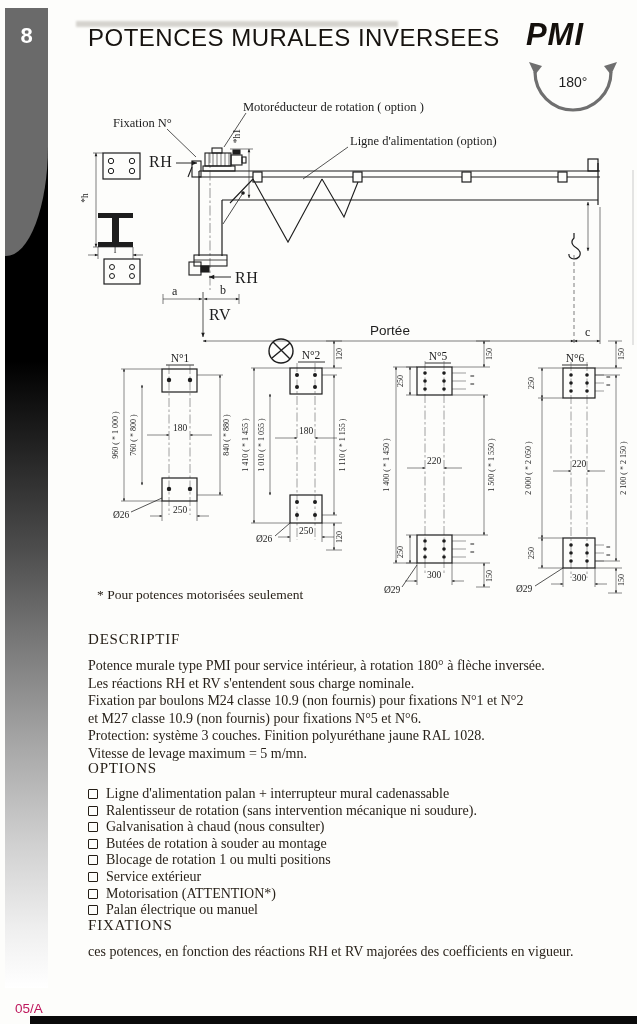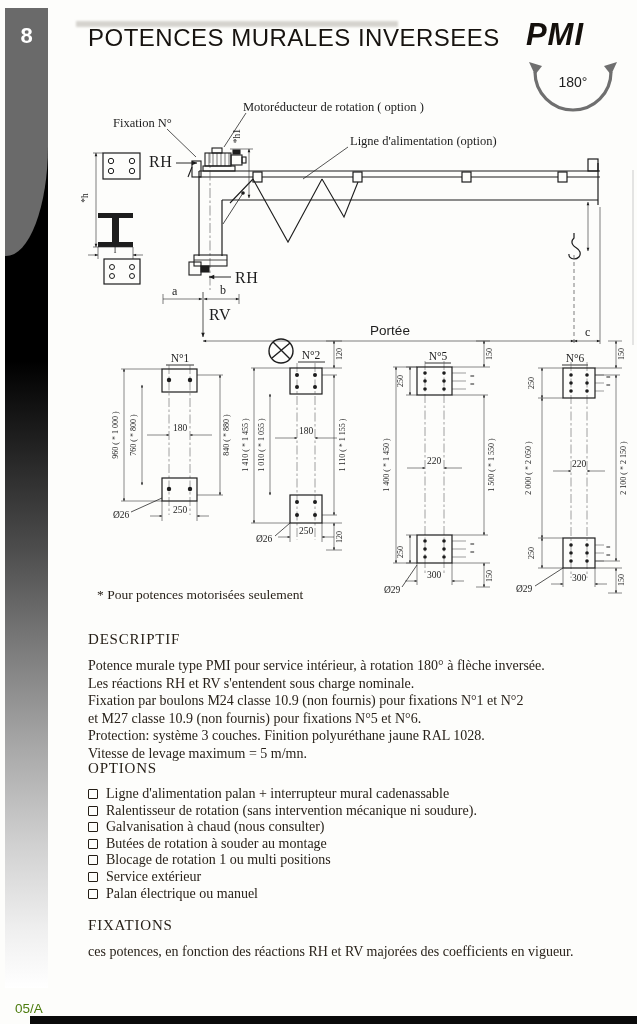--- a/index.html
+++ b/index.html
@@ -24,21 +24,21 @@
   .svg-main{position:absolute;left:0;top:95px;}
   .svg-fix{position:absolute;left:0;top:335px;}
   .footnote{position:absolute;left:97px;top:571px;font-size:13.5px;font-weight:normal;color:#241d15;margin-top:16px;}
   .textblock{position:absolute;left:88px;width:510px;}
   .sec-heading{font-size:15px;letter-spacing:.8px;margin:0 0 9px 0;font-weight:normal;color:#241d15;}
   .body-lines div{font-size:14px;line-height:17.5px;white-space:nowrap;}
   .opt-row{font-size:14px;line-height:16.6px;white-space:nowrap;}
   .cbx{display:inline-block;width:8px;height:8px;border:1.4px solid #241d15;margin-right:8px;
        vertical-align:-1px;border-radius:1px;}
   .footer-ref{position:absolute;left:15px;top:1001px;font-family:"Liberation Sans",sans-serif;
-              font-size:13.5px;color:#4d7c0f;}
+              font-size:13.5px;color:#be185d;}
   .bottom-bar{position:absolute;left:30px;top:1016px;width:607px;height:8px;background:#0a0a0a;}
   svg text{fill:#1d1d1d;}
   .dimtxt{font-family:"Liberation Serif",serif;font-size:8px;}
   .dimtxt9{font-family:"Liberation Serif",serif;font-size:9.5px;}
   .fixlabel{font-family:"Liberation Serif",serif;font-size:11.5px;}
   .callout{font-family:"Liberation Serif",serif;font-size:12.5px;}
   .reaction{font-family:"Liberation Serif",serif;font-size:16px;letter-spacing:.5px;}
   .abc{font-family:"Liberation Serif",serif;font-size:12px;}
   .portee{font-family:"Liberation Sans",sans-serif;font-size:13.5px;}
 </style>
@@ -396,20 +396,21 @@
   </div>
 
   <div class="textblock" style="top:760px">
     <h3 class="sec-heading">OPTIONS</h3>
     <div class="opt-row"><span class="cbx"></span><span>Ligne d'alimentation palan + interrupteur mural cadenassable</span></div>
     <div class="opt-row"><span class="cbx"></span><span>Ralentisseur de rotation (sans intervention mécanique ni soudure).</span></div>
     <div class="opt-row"><span class="cbx"></span><span>Galvanisation à chaud (nous consulter)</span></div>
     <div class="opt-row"><span class="cbx"></span><span>Butées de rotation à souder au montage</span></div>
     <div class="opt-row"><span class="cbx"></span><span>Blocage de rotation 1 ou multi positions</span></div>
     <div class="opt-row"><span class="cbx"></span><span>Service extérieur</span></div>
+    <div class="opt-row"><span class="cbx"></span><span>Motorisation (ATTENTION*)</span></div>
     <div class="opt-row"><span class="cbx"></span><span>Palan électrique ou manuel</span></div>
   </div>
 
   <div class="textblock" style="top:917px">
     <h3 class="sec-heading">FIXATIONS</h3>
     <div class="body-lines">
       <div>ces potences, en fonction des réactions RH et RV majorées des coefficients en vigueur.</div>
     </div>
   </div>
 

